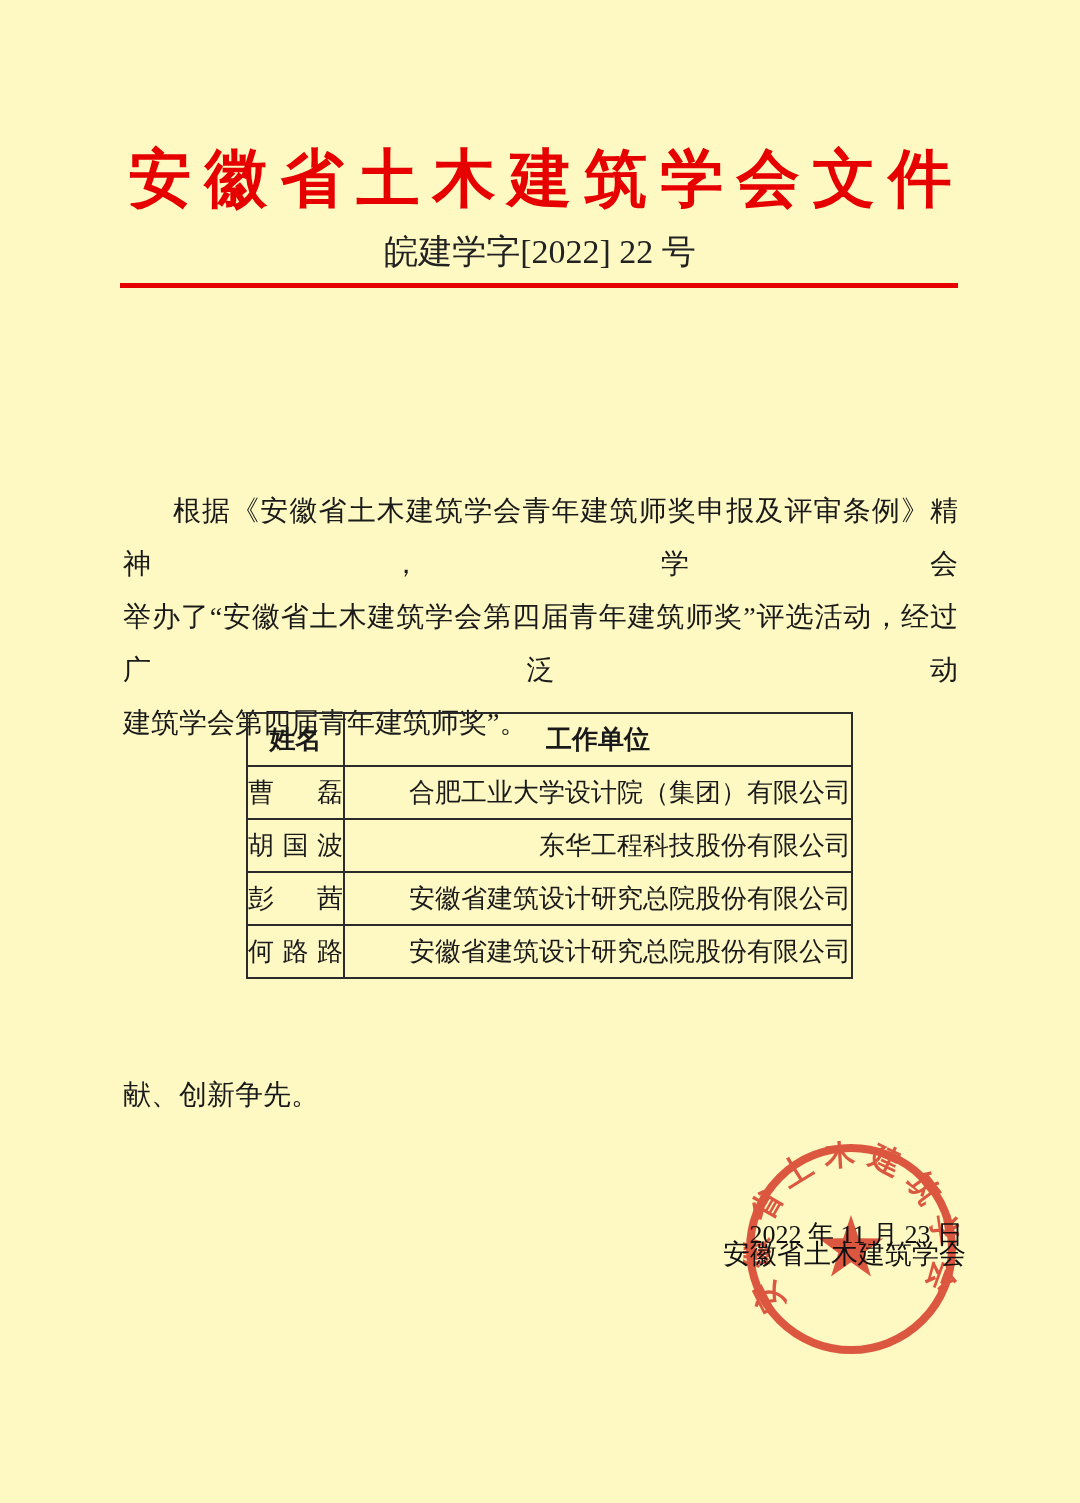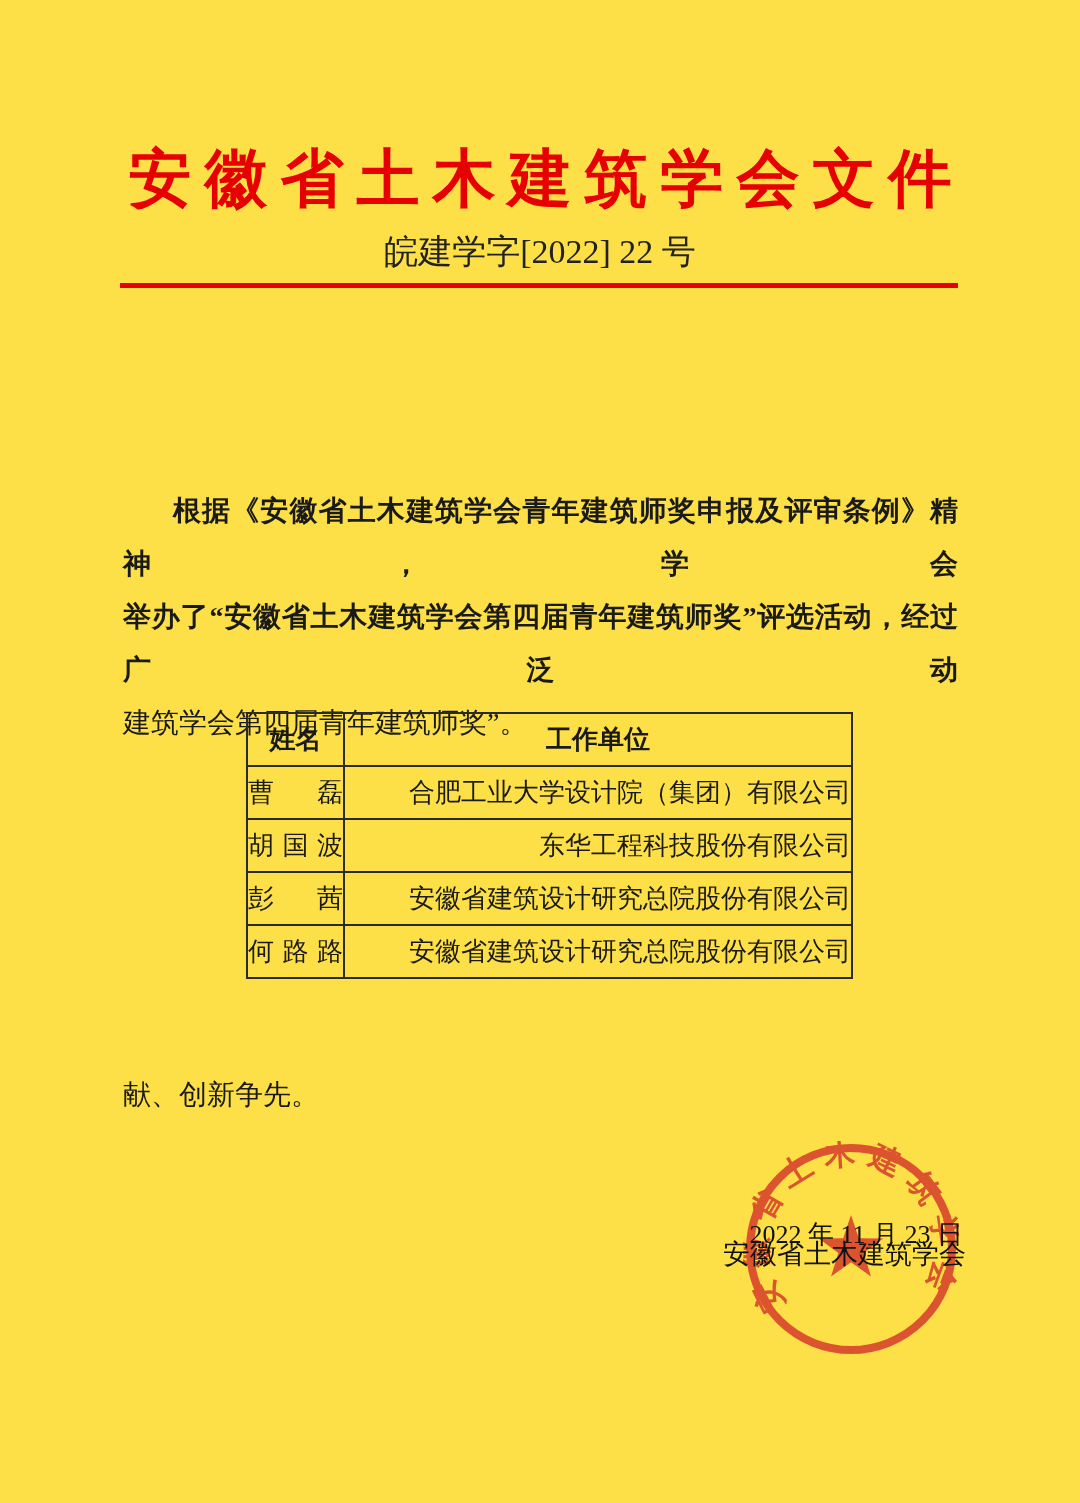--- a/index.html
+++ b/index.html
@@ -1,20 +1,20 @@
 <!DOCTYPE html>
 <html><head>
 <meta charset="utf-8">
 <style>
   html,body{margin:0;padding:0;background:#888;}
   .page{
     position:relative;
     width:1080px;height:1503px;
     margin:0 auto;
-    background:#fde047;
+    background:#fef9c3;
     overflow:hidden;
     font-family:"Liberation Serif","DejaVu Serif",serif;
     color:#1a1a1a;
   }
   
   .header-title{
     position:absolute;top:140px;left:0;width:100%;
     text-align:center;
     font-family:"Liberation Sans","DejaVu Sans",sans-serif;
     font-weight:bold;
@@ -43,21 +43,21 @@
     white-space:nowrap;
   }
   .body-par{
     position:absolute;left:123px;width:835px;
     font-size:28px;line-height:53px;
     color:#1a1a1a;
   }
   .body-par.first{top:484px;}
   .body-par.closing{top:1068px;}
   .b-line{display:block;white-space:nowrap;}
-  .b-line.just{text-align:justify;text-align-last:justify;white-space:normal;font-weight:bold;}
+  .b-line.just{text-align:justify;text-align-last:justify;white-space:normal;}
   .b-line.indent{text-indent:50px;}
   
   table.awards{
     position:absolute;top:712px;left:246px;width:607px;
     border-collapse:collapse;table-layout:fixed;
     font-size:26px;color:#1a1a1a;
   }
   table.awards th,table.awards td{
     border:2px solid #2b2b2b;
     height:51px;

